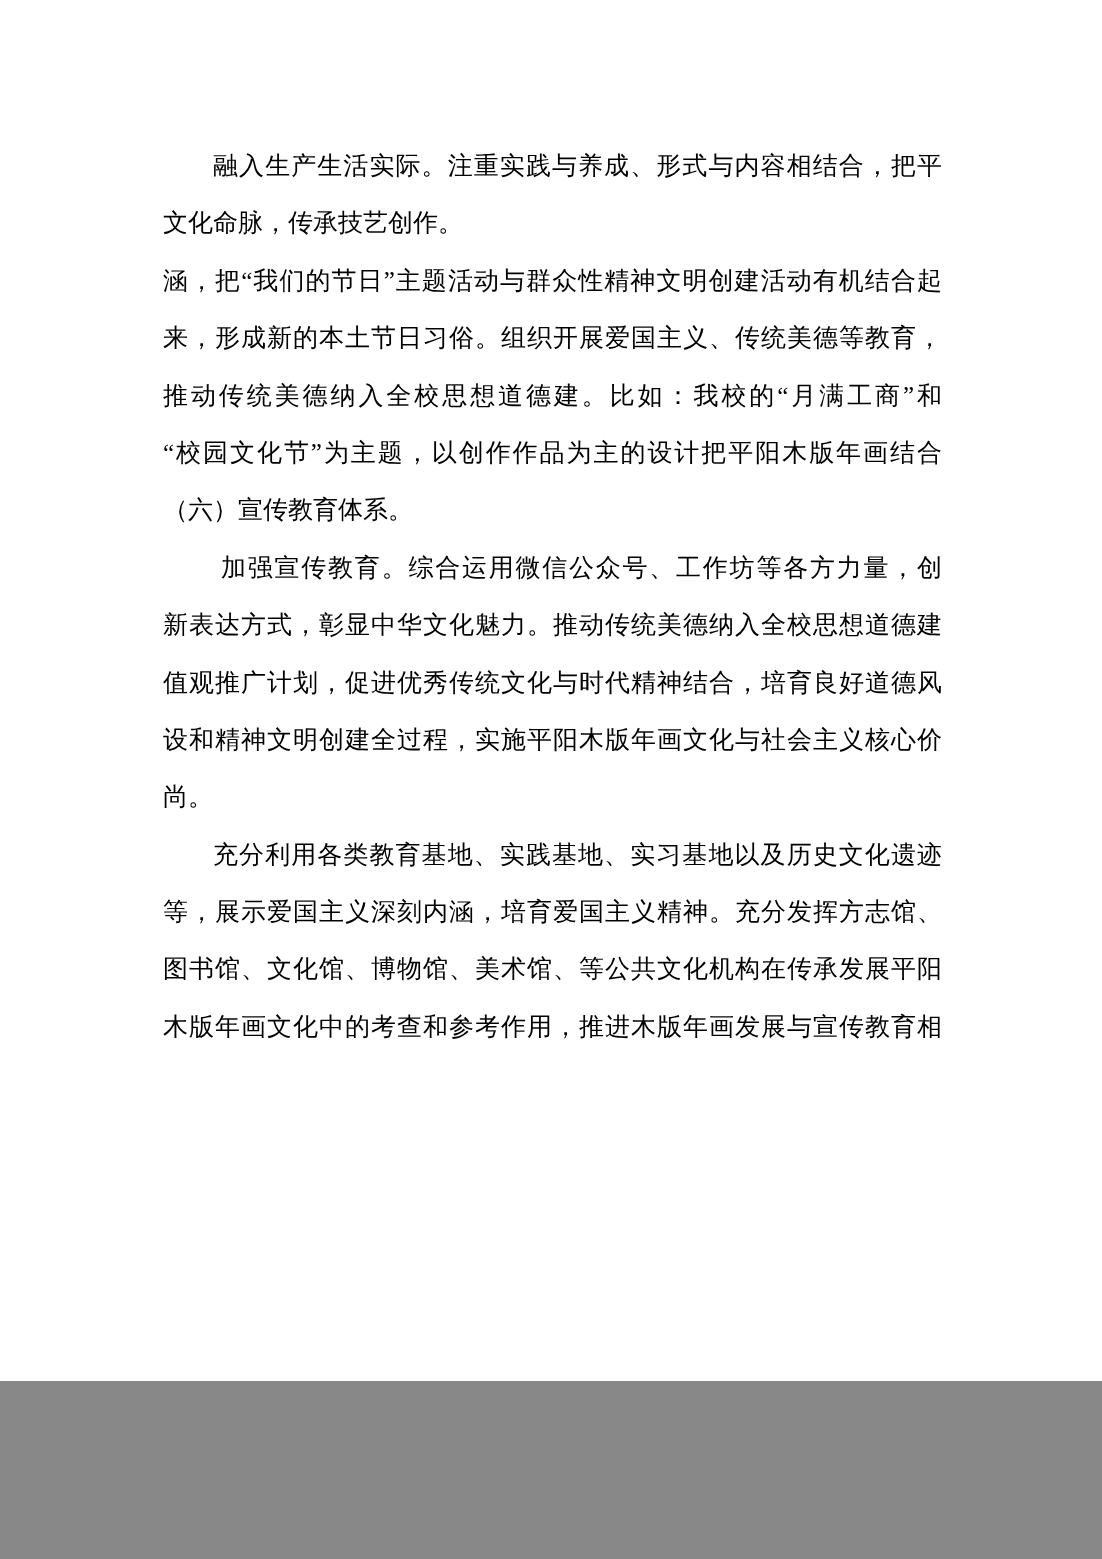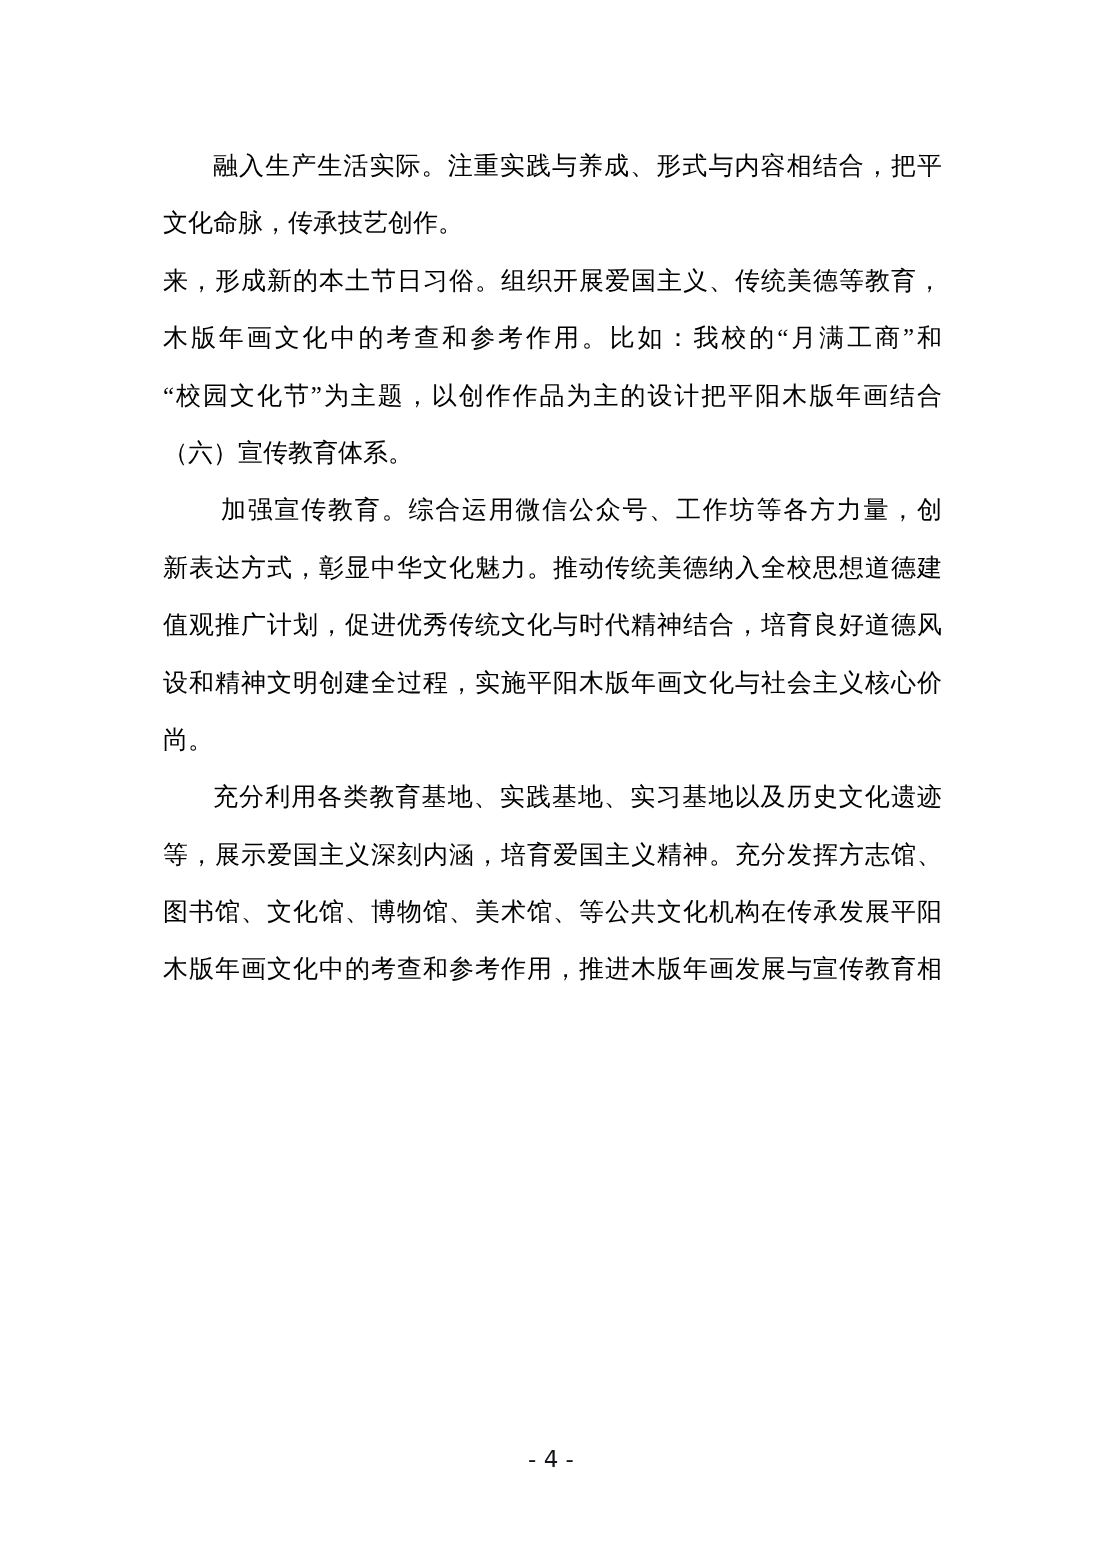--- a/index.html
+++ b/index.html
@@ -4,21 +4,21 @@
 <title>Document Page</title>
 <style>
   html, body {
     margin: 0;
     padding: 0;
     background: #888;
   }
   .page {
     position: relative;
     width: 1102px;
-    height: 1559px;
+    height: 1381px;
     margin: 0 auto;
     background: #ffffff;
     overflow: hidden;
     font-family: "Liberation Serif", "DejaVu Serif", serif;
     color: #000000;
   }
   .content {
     position: absolute;
     left: 163px;
     top: 137px;
@@ -60,22 +60,23 @@
 </head>
 <body>
 
 <div class="page">
   <div class="content" id="document-body">
       <div class="paragraph">
         <div class="line first">融入生产生活实际。注重实践与养成、形式与内容相结合，把平</div>
         <div class="line para-end">文化命脉，传承技艺创作。</div>
       </div>
       <div class="paragraph">
+        <div class="line">涵，把“我们的节日”主题活动与群众性精神文明创建活动有机结合起</div>
         <div class="line">来，形成新的本土节日习俗。组织开展爱国主义、传统美德等教育，</div>
-        <div class="line">木版年画文化中的考查和参考作用。比如：我校的“月满工商”和</div>
+        <div class="line">推动传统美德纳入全校思想道德建。比如：我校的“月满工商”和</div>
         <div class="line">“校园文化节”为主题，以创作作品为主的设计把平阳木版年画结合</div>
       </div>
       <div class="paragraph">
         <div class="line para-end">（六）宣传教育体系。</div>
       </div>
       <div class="paragraph">
         <div class="line first">&nbsp;加强宣传教育。综合运用微信公众号、工作坊等各方力量，创</div>
         <div class="line">新表达方式，彰显中华文化魅力。推动传统美德纳入全校思想道德建</div>
         <div class="line">值观推广计划，促进优秀传统文化与时代精神结合，培育良好道德风</div>
         <div class="line">设和精神文明创建全过程，实施平阳木版年画文化与社会主义核心价</div>

